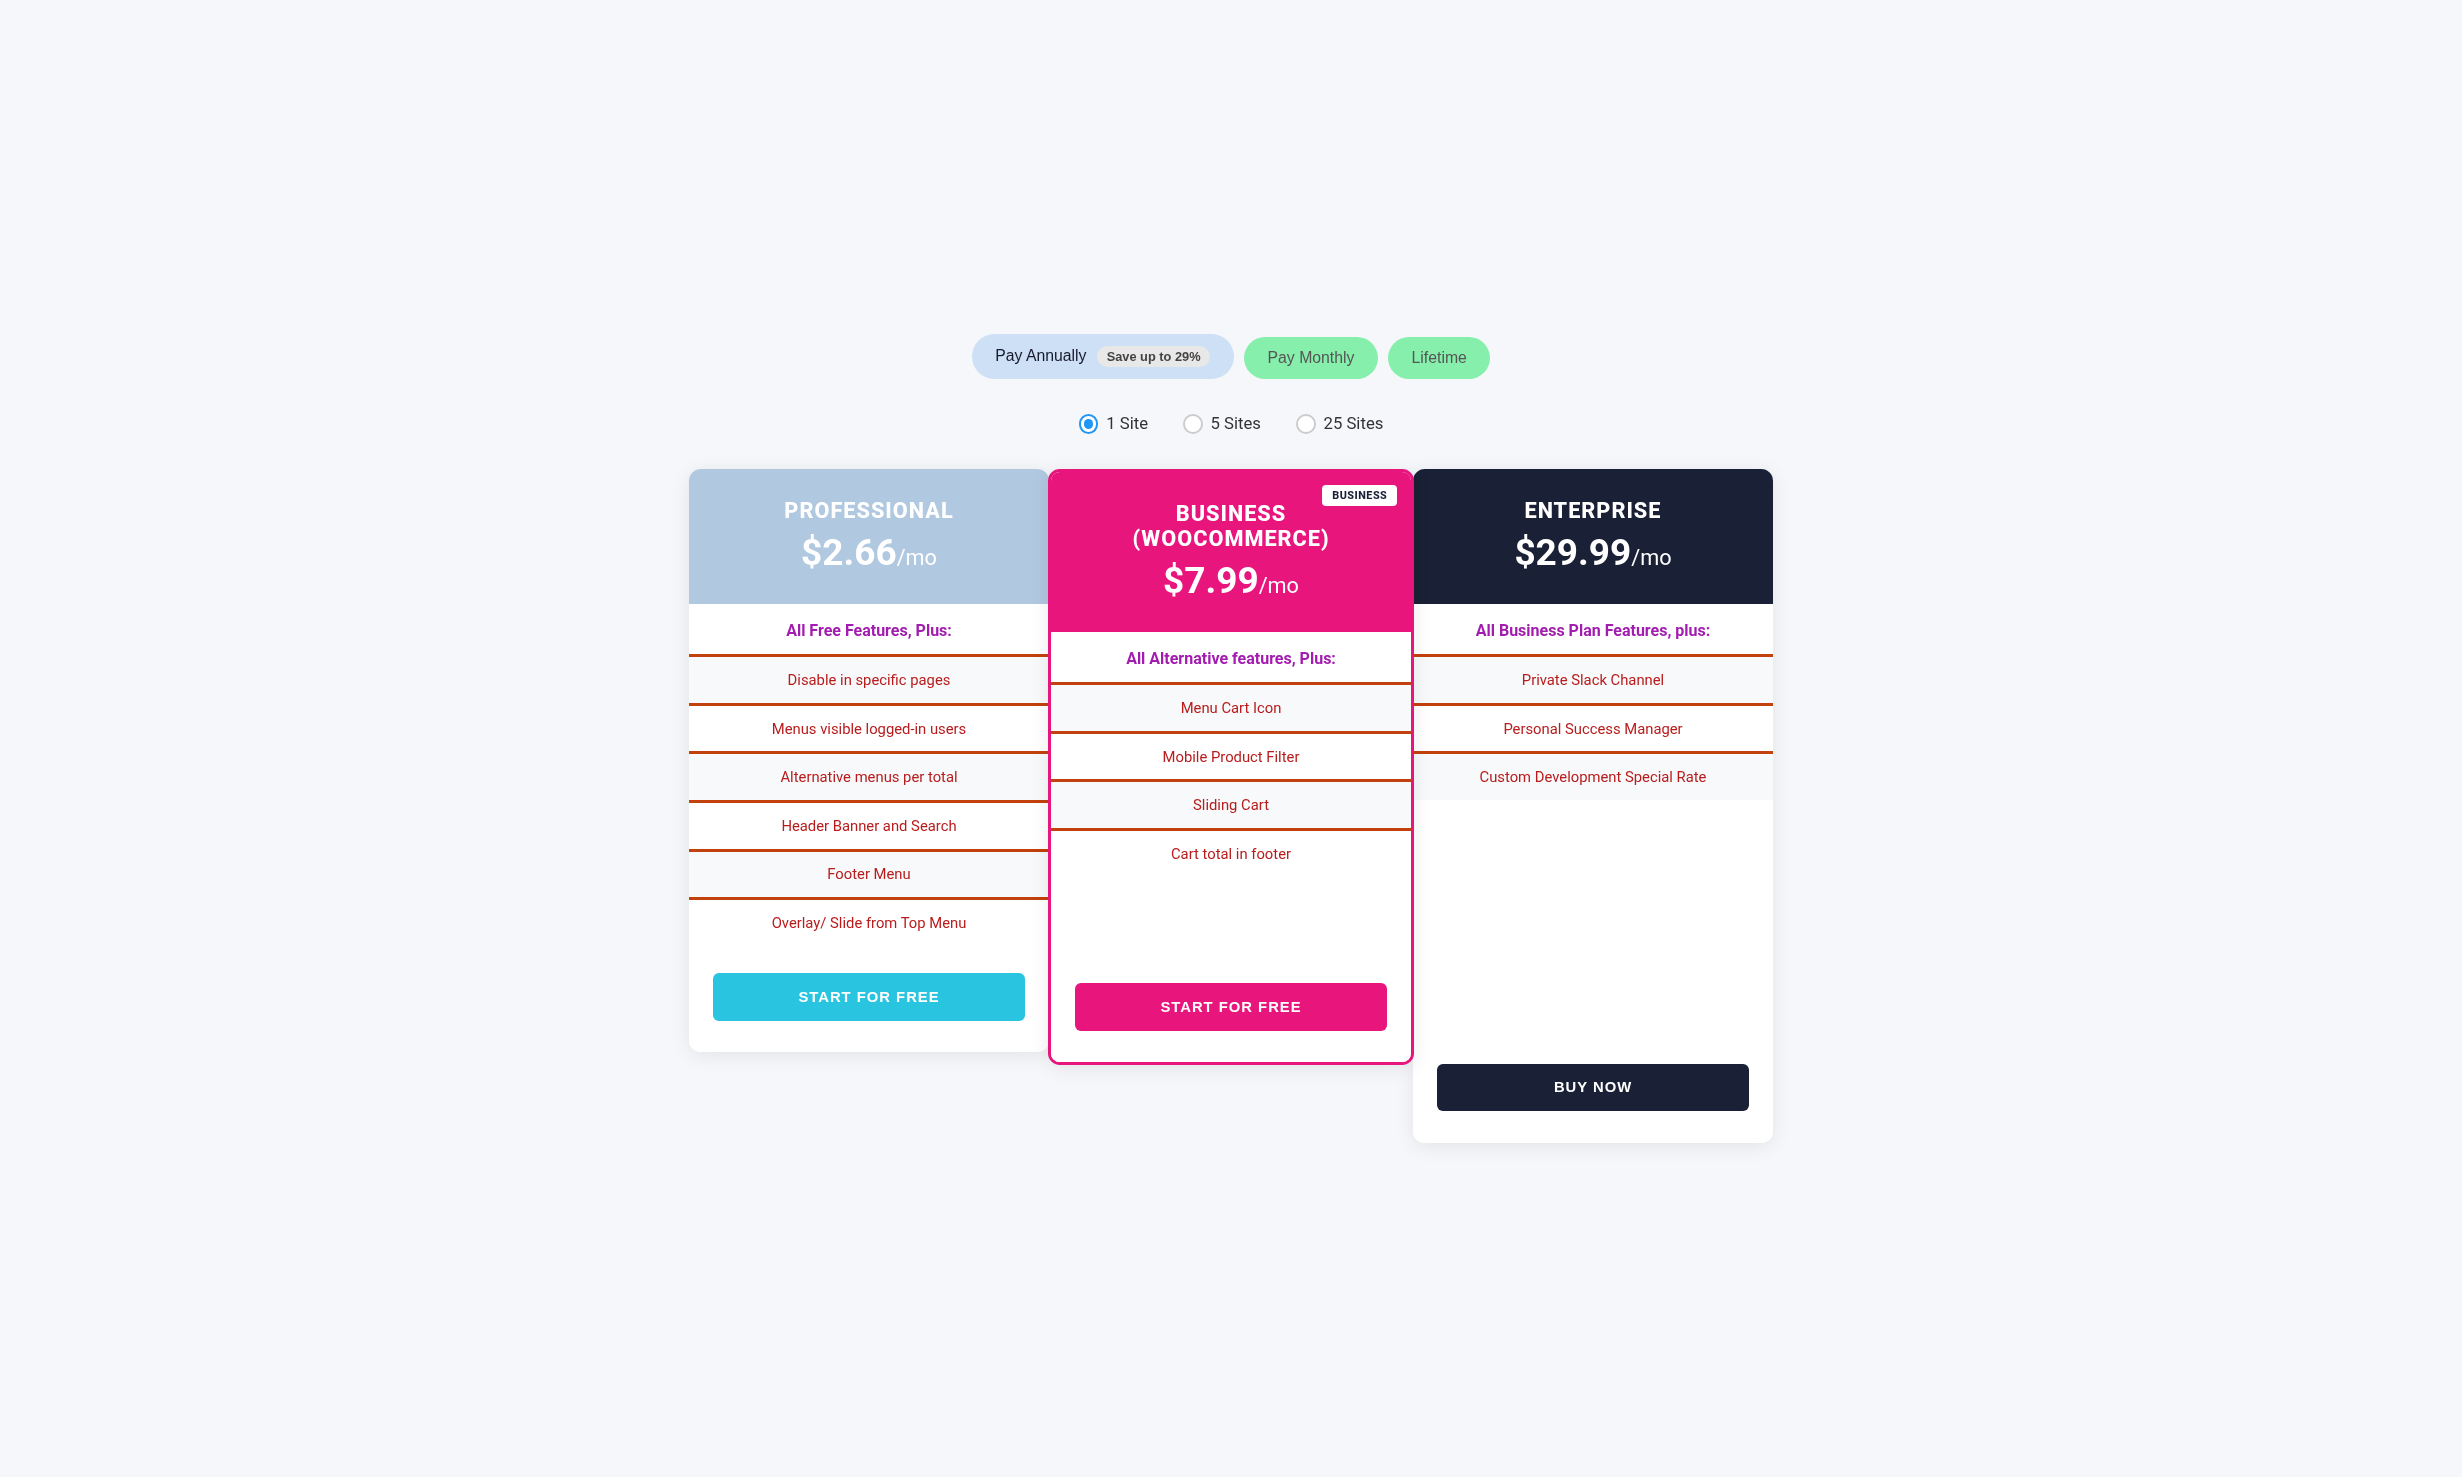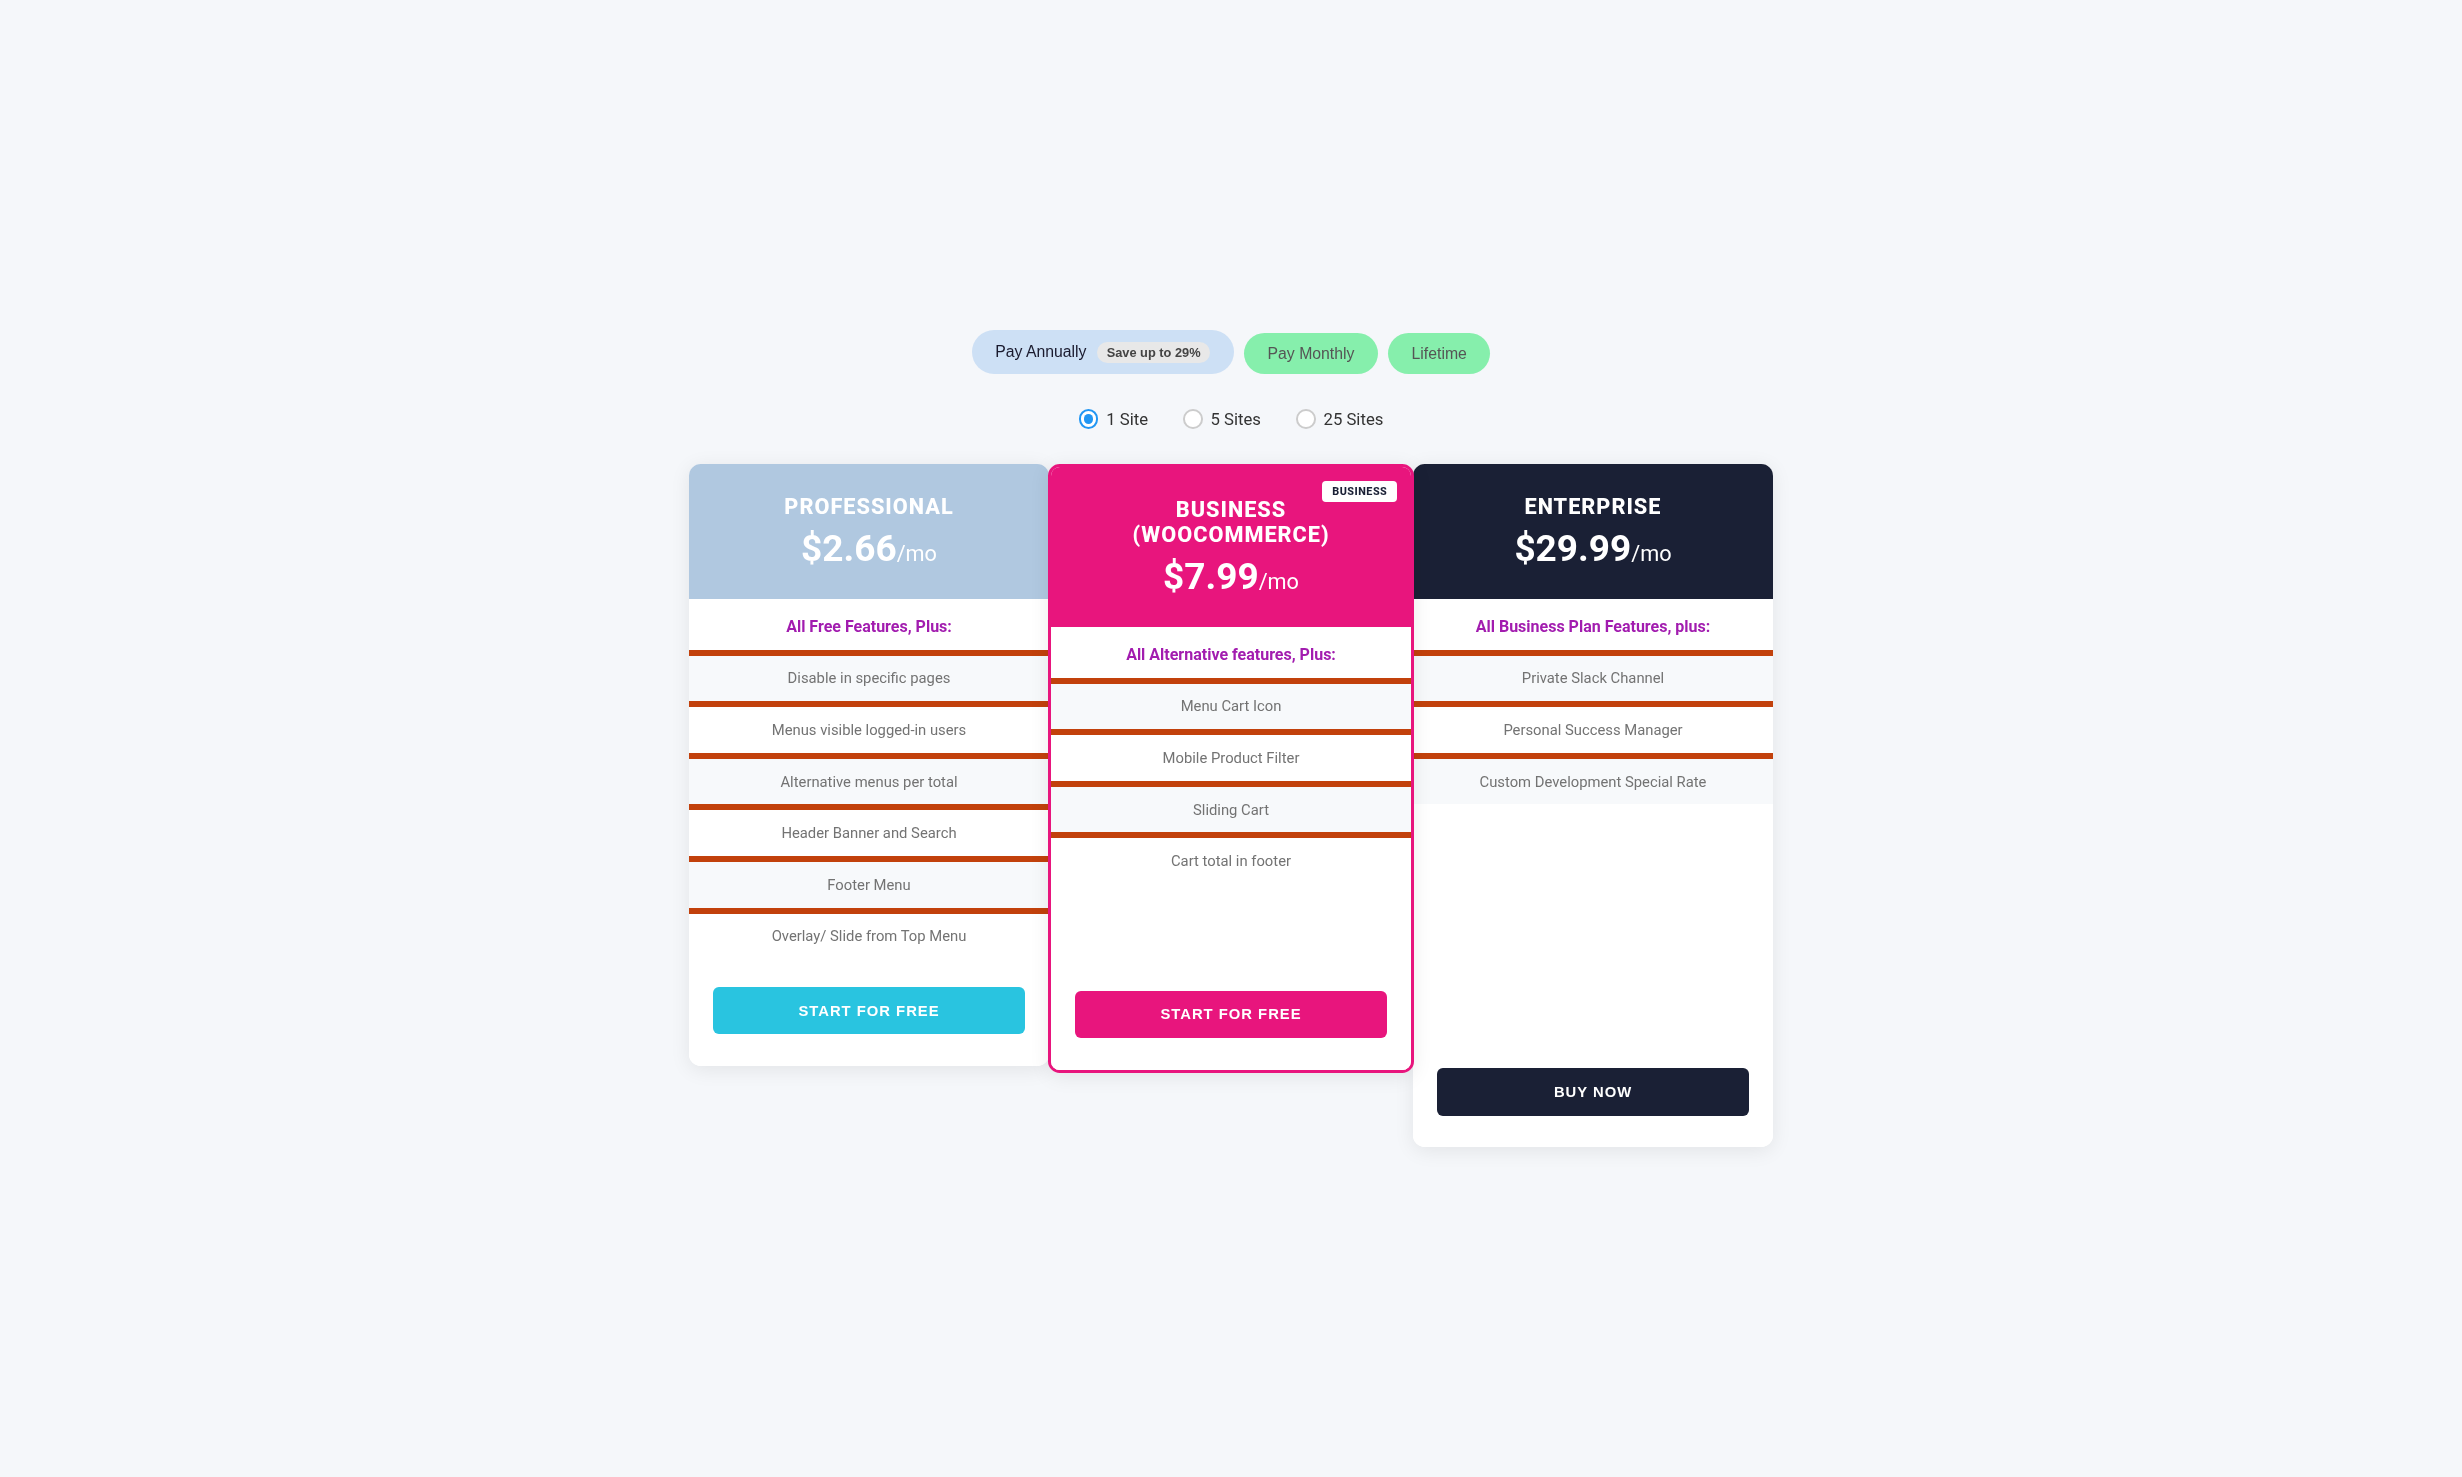--- a/index.html
+++ b/index.html
@@ -196,22 +196,22 @@
       font-size: 16px;
       color: #a21caf;
       padding: 17.7px 19.7px 13.8px;
       background: white;
     }
 
     .feature-row {
       text-align: center;
       padding: 13.8px 19.7px;
       font-size: 14.8px;
-      color: #737373;
-      border-top: 6px solid #c2410c;
+      color: #b91c1c;
+      border-top: 3px solid #c2410c;
     }
 
     .feature-row.shaded {
       background: #f7f9fb;
     }
 
     
     .card-footer {
       padding: 27.6px 23.6px 31.5px;
       text-align: center;

